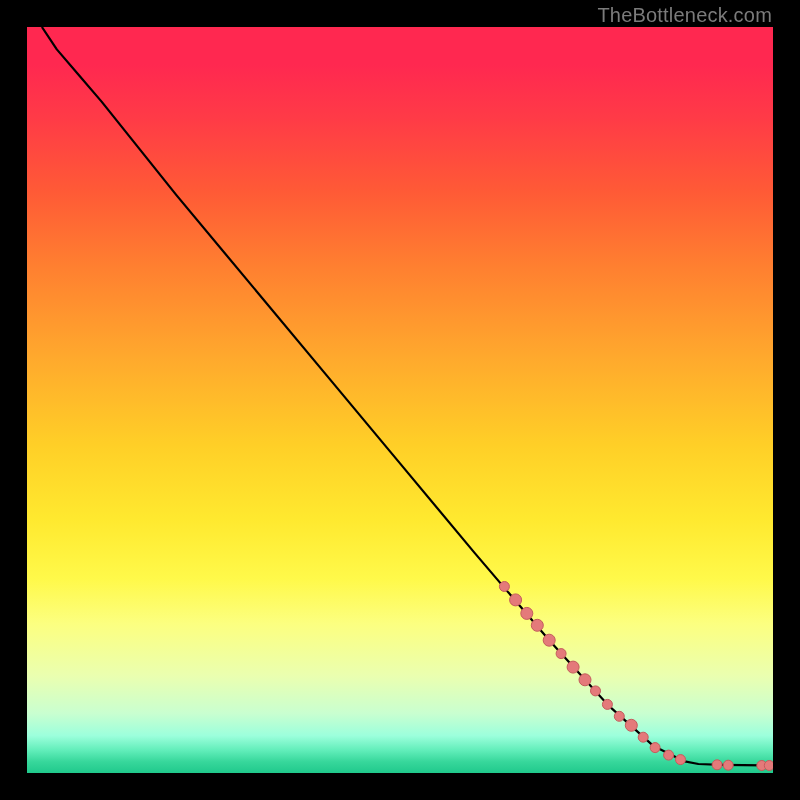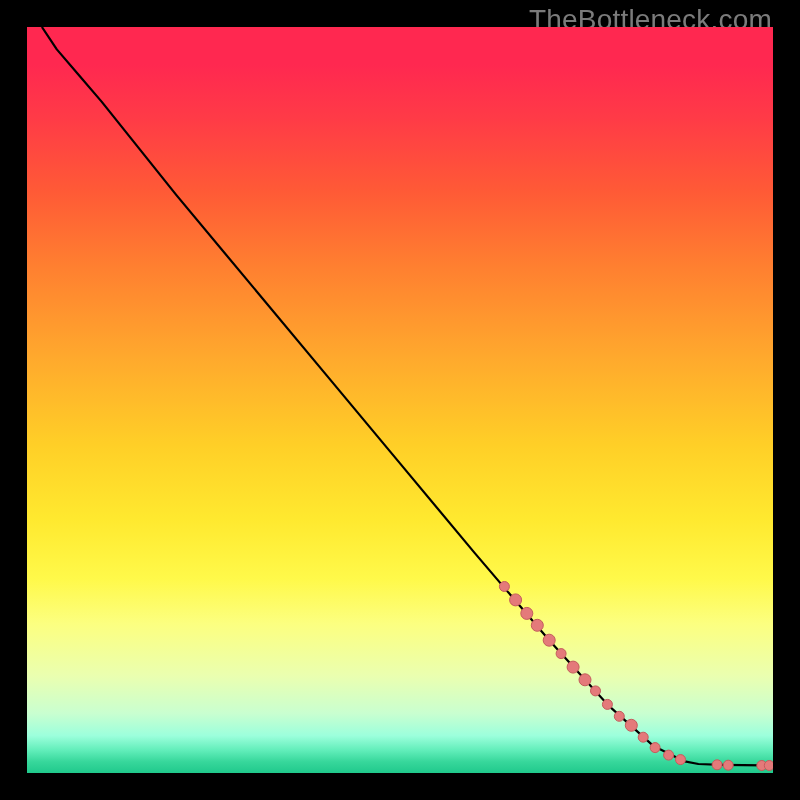--- a/index.html
+++ b/index.html
@@ -48,21 +48,21 @@
       #60edb9 97%,
       #37d79b 98.5%,
       #20c98c 100%
     );
   }
   .attribution {
     position: absolute;
     top: 4px;
     right: 28px;
     font-family: Arial, Helvetica, sans-serif;
-    font-size: 28px;
+    font-size: 20px;
     color: #7b7b7b;
     letter-spacing: 0.2px;
     user-select: none;
   }
   svg.overlay {
     position: absolute;
     left: 0;
     top: 0;
     width: 100%;
     height: 100%;

